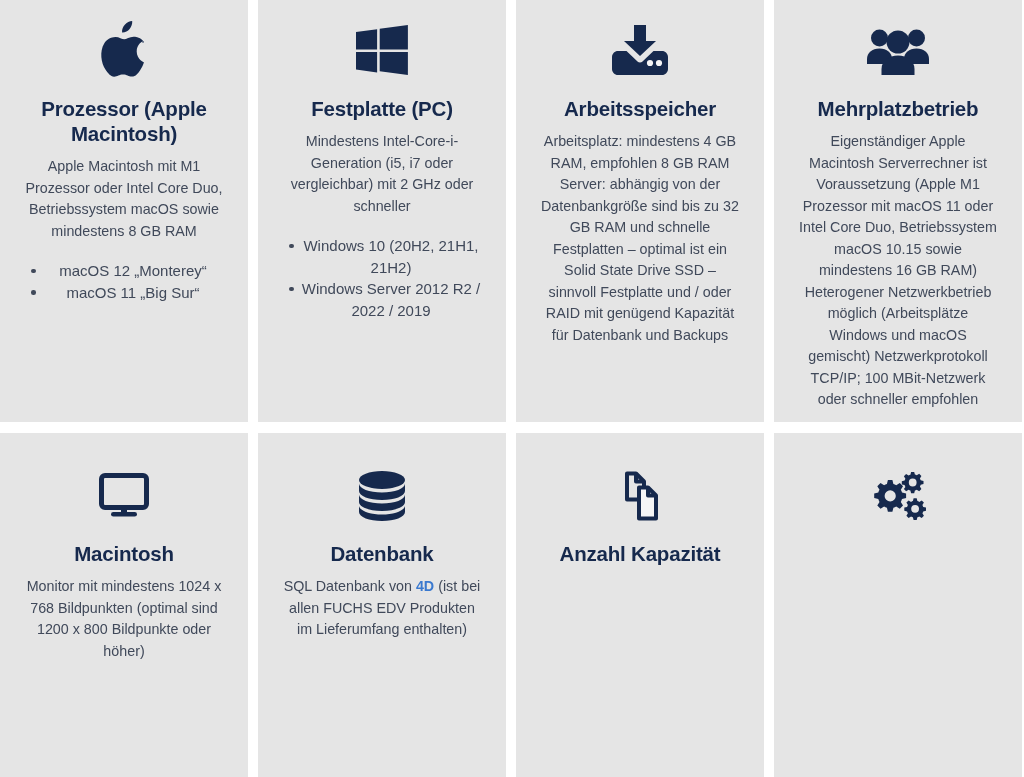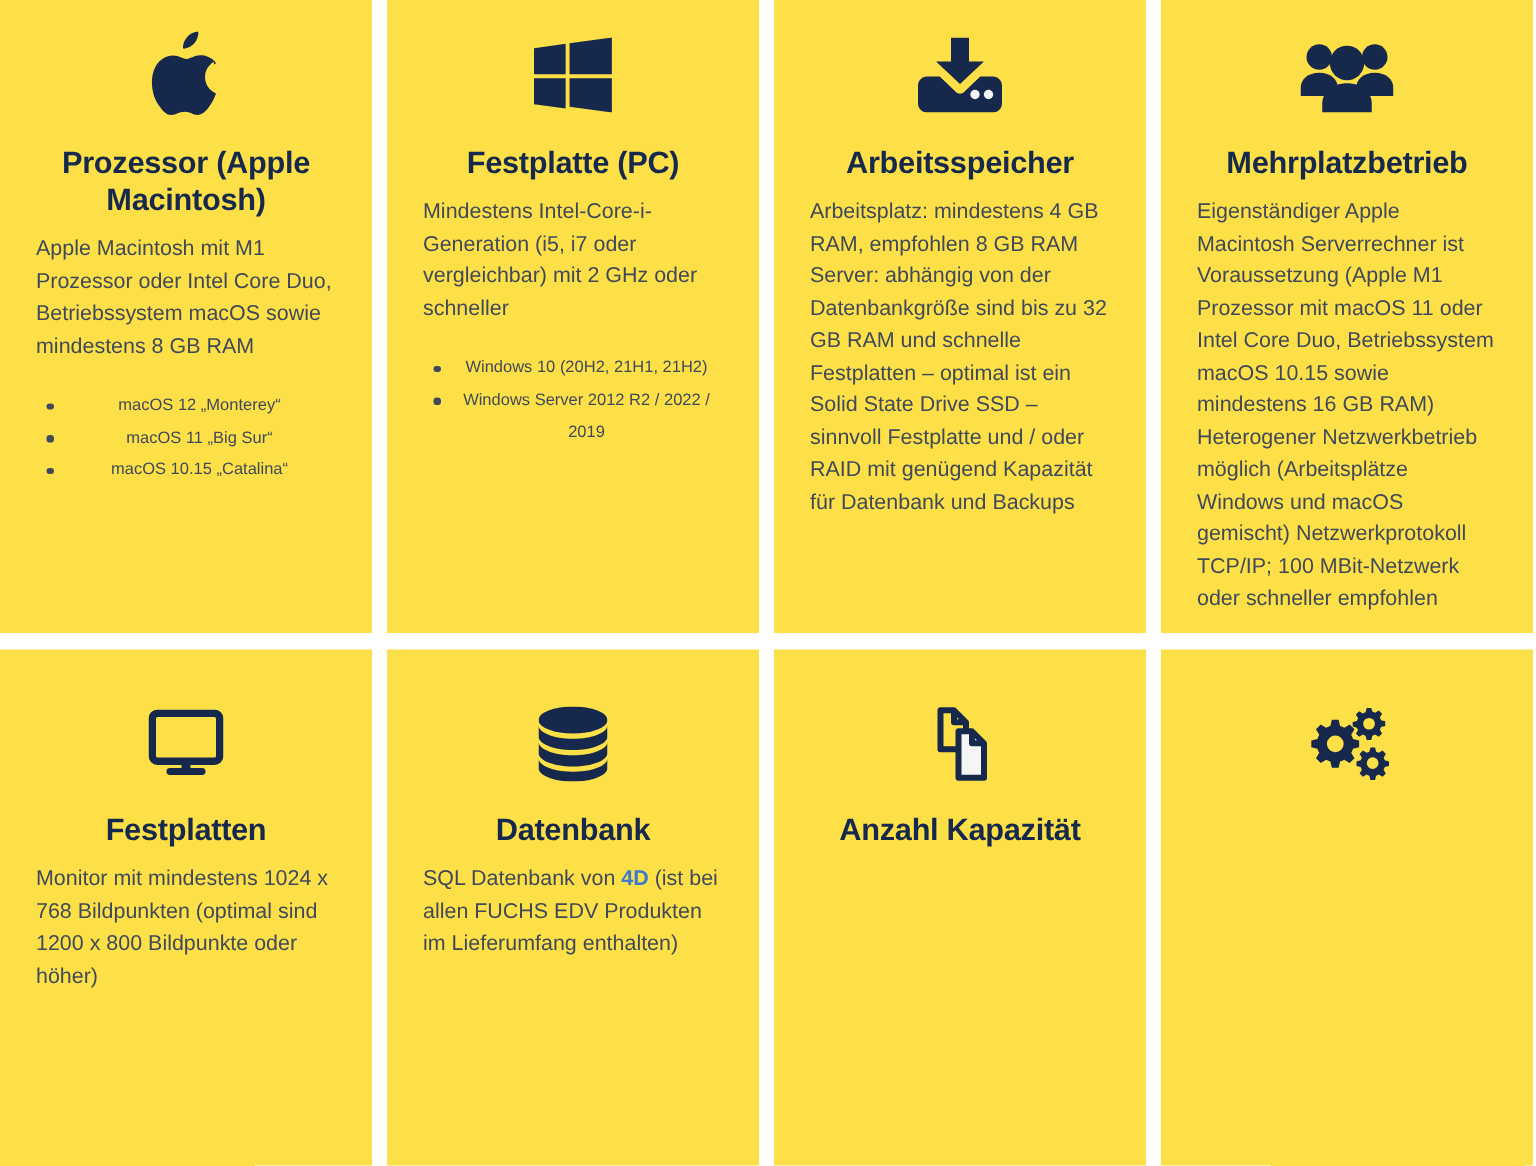--- a/index.html
+++ b/index.html
@@ -15,21 +15,21 @@
   }
   .grid {
     display: grid;
     grid-template-columns: repeat(4, 248px);
     grid-template-rows: 422px 345px;
     column-gap: 10px;
     row-gap: 11px;
     width: 1034px;
   }
   .card {
-    background: #fde047;
+    background: #e5e5e5;
     padding: 0;
     box-sizing: border-box;
     display: flex;
     flex-direction: column;
     align-items: center;
     overflow: hidden;
   }
   .icon-wrap {
     height: 92px;
     display: flex;
@@ -52,38 +52,39 @@
     text-align: center;
     letter-spacing: -0.2px;
     margin: 0 0 10px 0;
     padding: 0 12px;
     max-width: 226px;
   }
   .card-body {
     color: #40495a;
     font-size: 14.3px;
     line-height: 21.5px;
+    text-align: center;
     padding: 0 24px;
     margin: 0;
     max-width: 210px;
   }
   .card-body p {
     margin: 0;
   }
   ul.card-list {
     list-style: none;
     margin: 18px 0 0 0;
     padding: 0;
     width: 100%;
     box-sizing: border-box;
   }
   ul.card-list li {
     position: relative;
     color: #40495a;
-    font-size: 11px;
+    font-size: 15px;
     line-height: 21.5px;
     text-align: center;
     padding: 0 22px 0 40px;
     box-sizing: border-box;
   }
   ul.card-list li::before {
     content: "";
     position: absolute;
     left: 31px;
     top: 8.5px;
@@ -112,21 +113,20 @@
       <svg width="50" height="58" viewBox="0 0 50 58" aria-hidden="true">
         <path fill="#16294d" d="M33.2 0c.3 2.9-.9 5.8-2.6 7.9-1.8 2.1-4.7 3.7-7.5 3.5-.4-2.8 1-5.8 2.7-7.7C27.6 1.5 30.7 0 33.2 0z"></path>
         <path fill="#16294d" d="M43.6 20.2c-.3.2-6 3.4-5.9 10.2.1 8.1 7.2 10.8 7.3 10.8-.1.2-1.1 3.9-3.7 7.7-2.2 3.3-4.6 6.6-8.3 6.7-3.6.1-4.8-2.1-8.9-2.1s-5.5 2.1-8.9 2.2c-3.6.1-6.3-3.6-8.6-6.9C2 42 .4 30.4 5.2 22.5c2.4-3.9 6.6-6.4 11.2-6.5 3.5-.1 6.7 2.3 8.8 2.3 2.1 0 6-2.9 10.1-2.5 1.7.1 6.6.7 9.7 5.2-.2.2-1.4 1.1-1.4 1.2z"></path>
       </svg>
     </div>
     <div class="card-title">Prozessor (Apple Macintosh)</div>
     <div class="card-body">Apple Macintosh mit M1 Prozessor oder Intel Core Duo, Betriebssystem macOS sowie mindestens 8 GB RAM</div>
     <ul class="card-list">
       <li>macOS 12 „Monterey“</li>
       <li>macOS 11 „Big Sur“</li>
-      <li>macOS 10.15 „Catalina“</li>
     </ul>
     <div class="spacer"></div>
   </div>
 
   <div class="card card-row1">
     <div class="icon-wrap">
       <svg width="52" height="50" viewBox="0 0 52 50" aria-hidden="true">
         <path fill="#16294d" d="M0 7.1 21.1 4.2v20.3H0z"></path>
         <path fill="#16294d" d="M23.7 3.8 51.9 0v24.5H23.7z"></path>
         <path fill="#16294d" d="M0 27.1h21.1v20.3L0 44.5z"></path>
@@ -173,21 +173,21 @@
   </div>
 
   <div class="card card-row2">
     <div class="icon-wrap">
       <svg width="50" height="46" viewBox="0 0 50 46" aria-hidden="true">
         <rect x="2.5" y="2.5" width="45" height="32" rx="3.5" fill="none" stroke="#16294d" stroke-width="5"></rect>
         <rect x="22" y="34" width="6" height="6" fill="#16294d"></rect>
         <rect x="12" y="39" width="26" height="4.6" rx="2.3" fill="#16294d"></rect>
       </svg>
     </div>
-    <div class="card-title">Festplatten</div>
+    <div class="card-title">Macintosh</div>
     <div class="card-body">Monitor mit mindestens 1024 x 768 Bildpunkten (optimal sind 1200 x 800 Bildpunkte oder höher)</div>
     <div class="spacer"></div>
   </div>
 
   <div class="card card-row2">
     <div class="icon-wrap">
       <svg width="46" height="50" viewBox="0 0 46 50" aria-hidden="true">
         <ellipse cx="23" cy="9" rx="23" ry="9" fill="#16294d"></ellipse>
         <path fill="#16294d" d="M0 12.5c0 5 10.3 9 23 9s23-4 23-9V20c0 5-10.3 9-23 9S0 25 0 20z"></path>
         <path fill="#16294d" d="M0 23.5c0 5 10.3 9 23 9s23-4 23-9V31c0 5-10.3 9-23 9S0 36 0 31z"></path>

